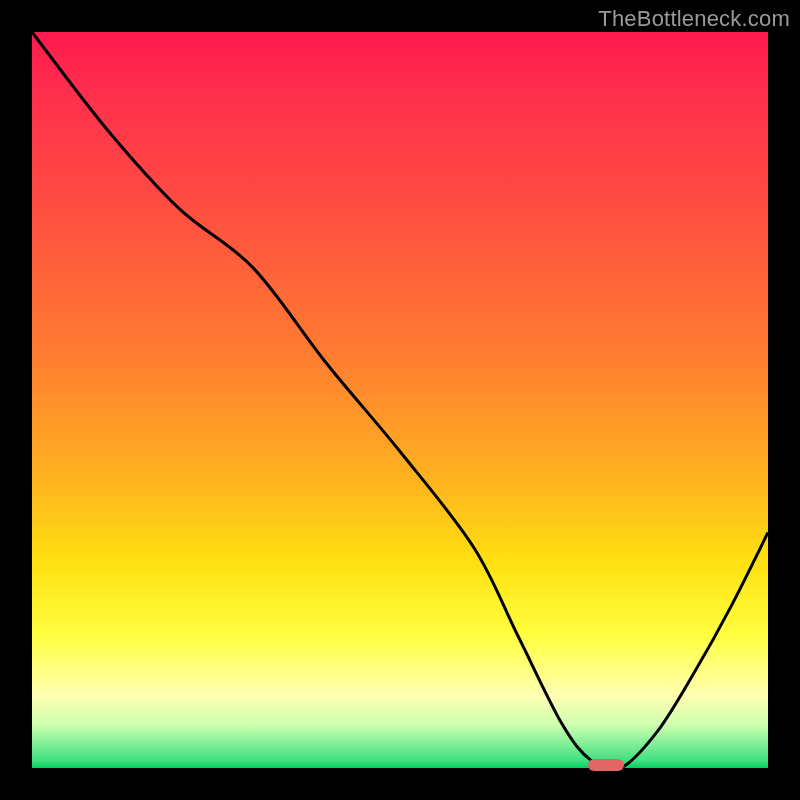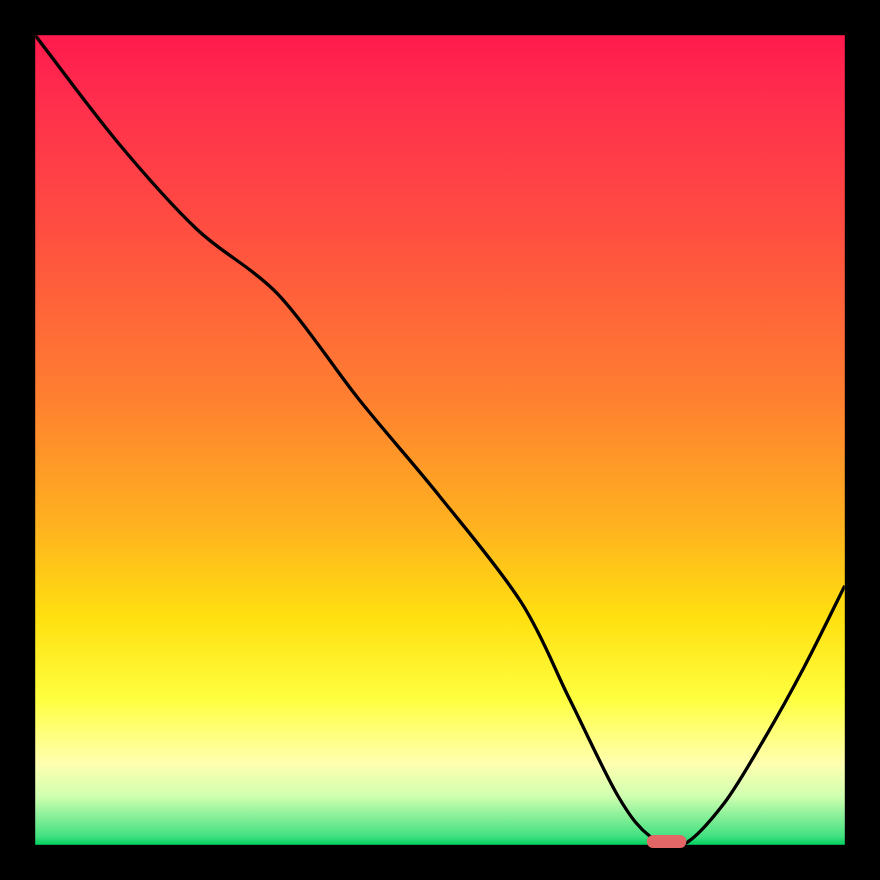--- a/index.html
+++ b/index.html
@@ -61,20 +61,21 @@
   font-size: 22px;
   font-weight: 500;
   letter-spacing: 0.2px;
 }
 </style>
 </head>
 <body>
 
 <div class="frame">
 
+  <div class="watermark">TheBottleneck.com</div>
 
   <div class="plot-area">
     <svg class="curve" viewBox="0 0 736 736" preserveAspectRatio="none">
       <path id="curve-path" d="M 0,0 C 12.266666666666667,15.946666666666658 49.06666666666668,66.23999999999995 73.60000000000001,95.67999999999995 C 98.13333333333334,125.11999999999995 122.66666666666669,153.33333333333331 147.20000000000002,176.64 C 171.73333333333335,199.94666666666666 196.26666666666665,209.76 220.79999999999998,235.51999999999998 C 245.33333333333331,261.28 269.8666666666667,300.5333333333333 294.40000000000003,331.2 C 318.9333333333334,361.8666666666667 343.4666666666667,388.8533333333333 368,419.52 C 392.5333333333333,450.18666666666667 421.9733333333333,484.53333333333336 441.59999999999997,515.2 C 461.22666666666663,545.8666666666667 471.0400000000001,574.0799999999999 485.76000000000005,603.52 C 500.48,632.96 517.6533333333333,670.9866666666667 529.92,691.84 C 542.1866666666666,712.6933333333334 549.5466666666666,721.28 559.36,728.64 C 569.1733333333334,736 577.7600000000001,740.9066666666666 588.8000000000001,736 C 599.84,731.0933333333334 613.3333333333334,715.1466666666668 625.6,699.2 C 637.8666666666667,683.2533333333333 650.1333333333333,661.1733333333333 662.4,640.3199999999999 C 674.6666666666666,619.4666666666666 686.9333333333333,597.3866666666667 699.1999999999999,574.08 C 711.4666666666666,550.7733333333334 729.8666666666667,512.7466666666667 736,500.48" fill="none" stroke="#000" stroke-width="3"></path>
     </svg>
     <div class="marker" id="opt-marker" style="left: 574.08px; top: 733px;"></div>
   </div>
 
 </div>
 

